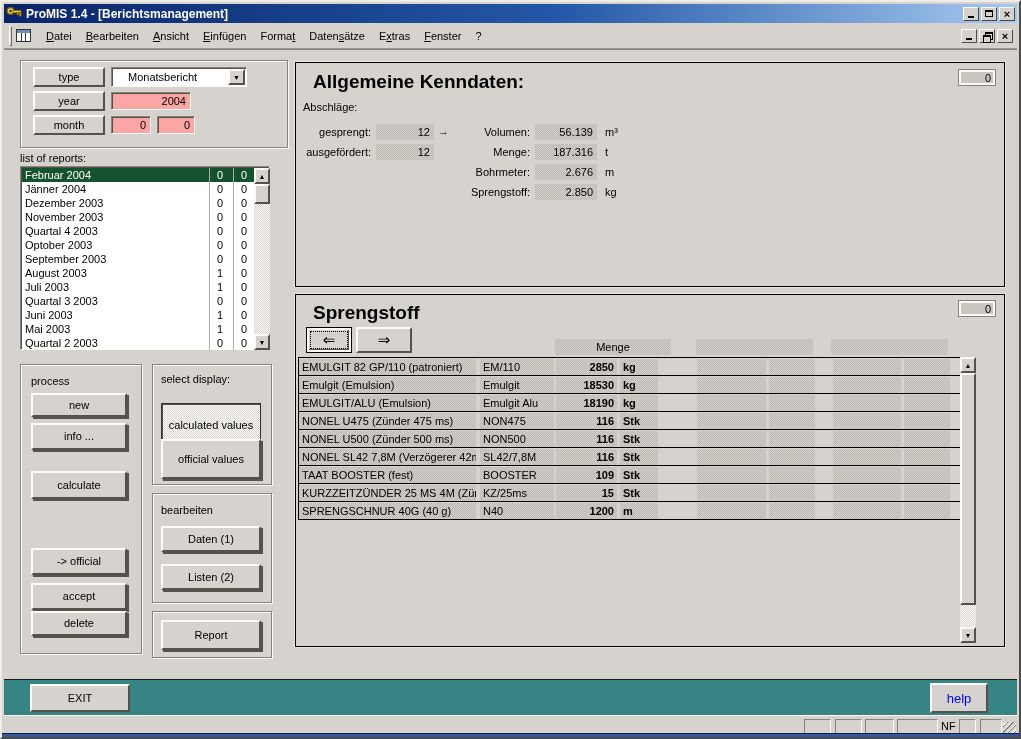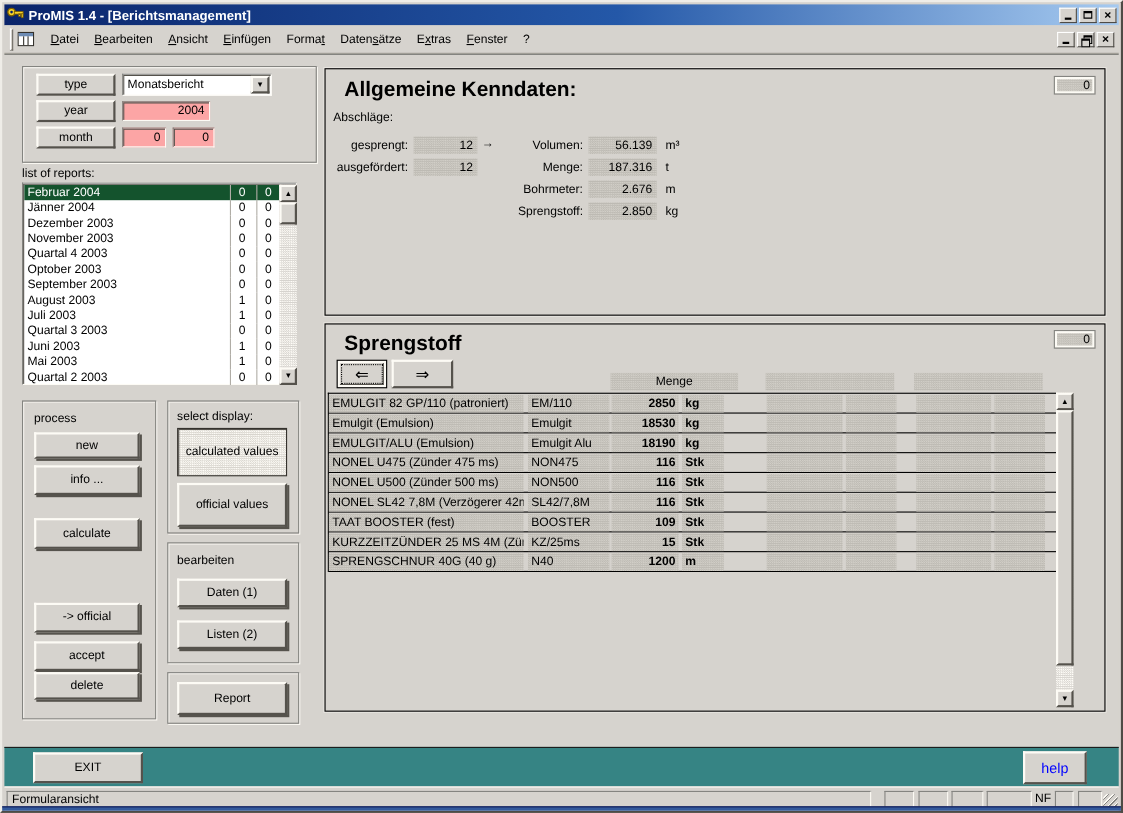--- a/index.html
+++ b/index.html
@@ -47,21 +47,21 @@
   .hatch-light { background:repeating-conic-gradient(#fffdf8 0% 25%, #d8d5ce 0% 50%) 0 0 / 2px 2px; }
   .counter { position:absolute; width:38px; height:17px; border:1px solid #848480; box-shadow:inset 0 0 0 2px #fdfbf5;
              text-align:right; padding:2px 4px 0 0; background:repeating-conic-gradient(#d2cfc8 0% 25%, #c0bdb6 0% 50%) 0 0 / 2px 2px; }
 
   
   .selector { position:absolute; left:16px; top:10px; width:268px; height:88px; }
   .sel-btn { position:absolute; left:12px; width:72px; height:20px; font-size:11px; }
   .combo { position:absolute; left:90px; top:6px; width:136px; height:20px; background:#fff;
            border:1px solid; border-color:#848480 #fdfbf5 #fdfbf5 #848480; box-shadow:inset 1px 1px 0 #55524c;
            display:flex; align-items:center; }
-  .combo .txt { padding-left:4px; }
+  .combo .txt { padding-left:16px; }
   .combo-arrow { margin-left:auto; width:17px; height:16px; margin-right:1px; font-size:7px; }
   .field { position:absolute; height:18px; background:#fca5a5; border:1px solid; border-color:#848480 #fdfbf5 #fdfbf5 #848480;
            box-shadow:inset 1px 1px 0 #55524c; text-align:right; padding:2px 4px 0 0; }
 
   
   .list-label { position:absolute; left:16px; top:102px; }
   .listbox { position:absolute; left:16px; top:116px; width:250px; height:184px; background:#fff;
              border:1px solid; border-color:#848480 #fdfbf5 #fdfbf5 #848480; box-shadow:inset 1px 1px 0 #55524c; }
   .lb-rows { position:absolute; left:1px; top:1px; width:232px; height:182px; overflow:hidden; }
   .lb-row { position:relative; height:14px; line-height:14px; white-space:nowrap; }
@@ -398,42 +398,41 @@
       <div class="gp-btn raised btn shadow" style="top:28px;  height:24px;">new</div>
       <div class="gp-btn raised btn shadow" style="top:58px;  height:27px;">info ...</div>
       <div class="gp-btn raised btn shadow" style="top:106px; height:28px;">calculate</div>
       <div class="gp-btn raised btn shadow" style="top:183px; height:27px;">-&gt; official</div>
       <div class="gp-btn raised btn shadow" style="top:218px; height:27px;">accept</div>
       <div class="gp-btn raised btn shadow" style="top:246px; height:25px;">delete</div>
     </div>
 
     <div class="groupbox etched" style="left:148px; top:314px; width:120px; height:121px;">
       <div class="gb-label" style="left:8px; top:8px;">select display:</div>
-      <div class="gp-btn btn hatch-light" style="left:8px; top:24px; width:100px; height:44px; border:1px solid #35322d; box-shadow:inset 1px 1px 0 #55524c;">calculated values</div>
+      <div class="gp-btn btn hatch-light" style="left:8px; top:38px; width:100px; height:44px; border:1px solid #35322d; box-shadow:inset 1px 1px 0 #55524c;">calculated values</div>
       <div class="gp-btn raised btn shadow" style="left:8px; top:74px; width:100px; height:40px;">official values</div>
     </div>
 
     <div class="groupbox etched" style="left:148px; top:443px; width:120px; height:110px;">
       <div class="gb-label" style="left:8px; top:10px;">bearbeiten</div>
       <div class="gp-btn raised btn shadow" style="left:8px; top:32px; width:100px; height:26px;">Daten (1)</div>
       <div class="gp-btn raised btn shadow" style="left:8px; top:70px; width:100px; height:26px;">Listen (2)</div>
     </div>
 
     <div class="groupbox etched" style="left:148px; top:561px; width:120px; height:47px;">
       <div class="gp-btn raised btn shadow" style="left:8px; top:8px; width:100px; height:30px;">Report</div>
     </div>
   </div>
 
   <div class="teal">
     <div class="raised btn" style="position:absolute; left:26px; top:4px; width:100px; height:28px;">EXIT</div>
     <div class="raised btn" style="position:absolute; left:926px; top:3px; width:58px; height:30px; color:#0000ff; font-size:13px;">help</div>
   </div>
 
   <div class="statusbar">
-    <div class="st-panel" style="left:2px; width:786px;">Formularansicht</div>
     <div class="st-panel" style="left:800px; width:27px;"></div>
     <div class="st-panel" style="left:831px; width:27px;"></div>
     <div class="st-panel" style="left:861px; width:29px;"></div>
     <div class="st-panel" style="left:893px; width:41px;"></div>
     <div style="position:absolute; left:937px; top:4px;">NF</div>
     <div class="st-panel" style="left:955px; width:17px;"></div>
     <div class="st-panel" style="left:976px; width:22px;"></div>
     <div class="grip"></div>
   </div>
 

